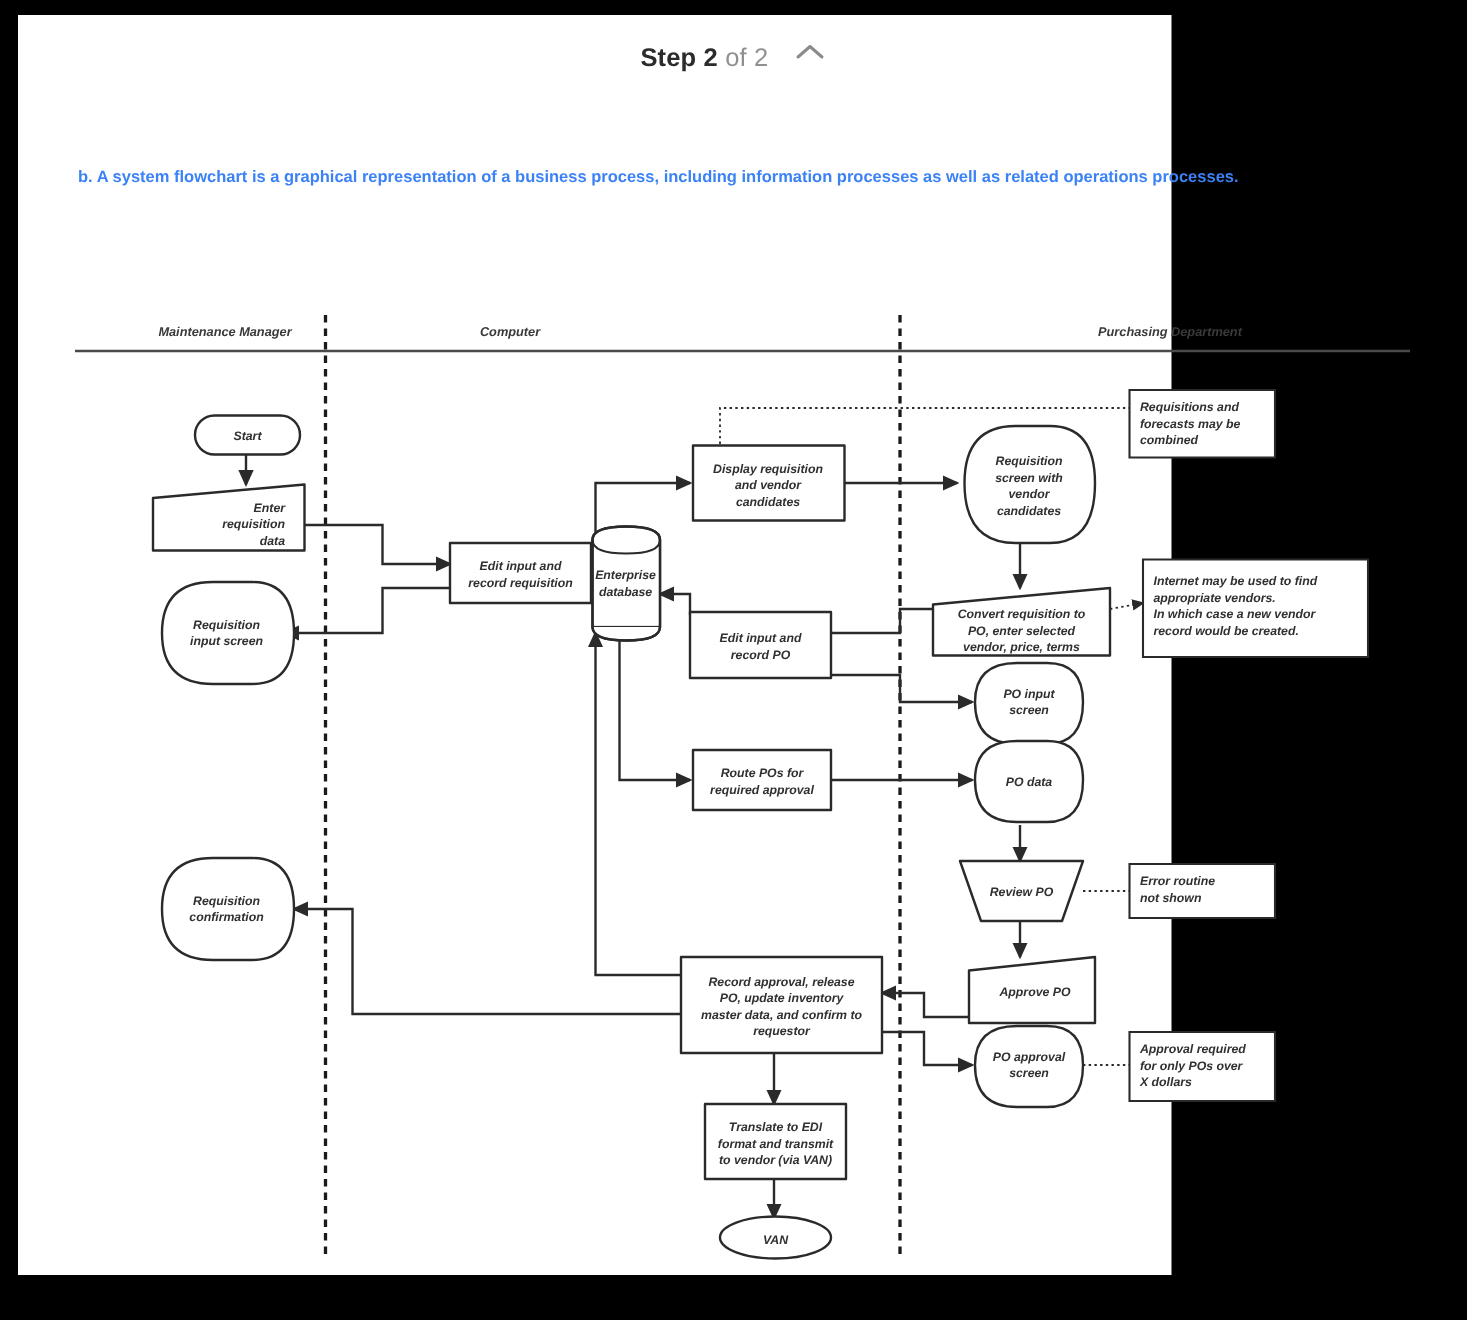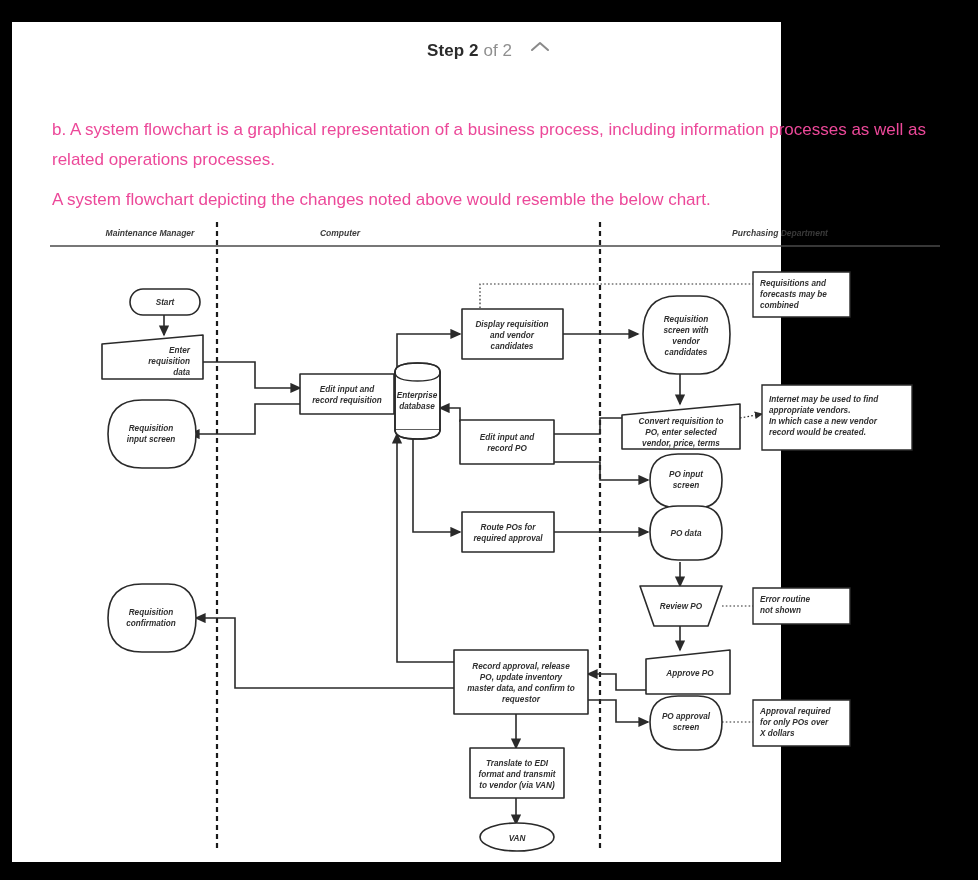--- a/index.html
+++ b/index.html
@@ -11,21 +11,21 @@
   #page {
     position: relative;
     width: 978px;
     height: 880px;
     background: #000000;
     overflow: hidden;
   }
   #sheet {
     position: absolute;
     left: 12px;
-    top: 22px;
+    top: 10px;
     width: 769px;
     height: 840px;
     background: #ffffff;
     padding-left: 36px;
   }
 
   
   .step-header {
     position: absolute;
     left: 0; top: 18px;
@@ -42,23 +42,24 @@
     margin-left: 12px;
     vertical-align: 2px;
   }
   .chev svg { display: block; }
 
   
   .para {
     position: absolute;
     left: 40px;
     width: 880px;
-    font-size: 17px;
+    font-size: 11px;
     line-height: 30px;
-    color: #ec4899;
+    color: #3b82f6;
+    font-weight: bold;
   }
   .para.p1 { top: 93px; }
   .para.p2 { top: 163px; }
 
   
   #flow {
     position: absolute;
     left: 38px;
     top: 200px;
     width: 900px;
@@ -127,21 +128,20 @@
       <span class="step-strong">Step 2</span>
       <span class="step-dim">of 2</span>
       <span class="chev">
         <svg width="22" height="14" viewBox="0 0 22 14" aria-hidden="true">
           <path d="M3 10 L11 3 L19 10" fill="none" stroke="#8a8a8a" stroke-width="2" stroke-linecap="round" stroke-linejoin="round"></path>
         </svg>
       </span>
     </div>
 
     <div class="para p1">b. A system flowchart is a graphical representation of a business process, including information processes as well as related operations processes.</div>
-    <div class="para p2">A system flowchart depicting the changes noted above would resemble the below chart.</div>
 
     <div id="flow">
       <svg width="900" height="630" viewBox="0 0 900 630" role="img">
 
         <text class="lane-label" x="100" y="14" text-anchor="middle">Maintenance Manager</text>
         <text class="lane-label" x="290" y="14" text-anchor="middle">Computer</text>
         <text class="lane-label" x="730" y="14" text-anchor="middle">Purchasing Department</text>
 
         <line class="lane-rule" x1="0" y1="24" x2="890" y2="24"></line>
 

